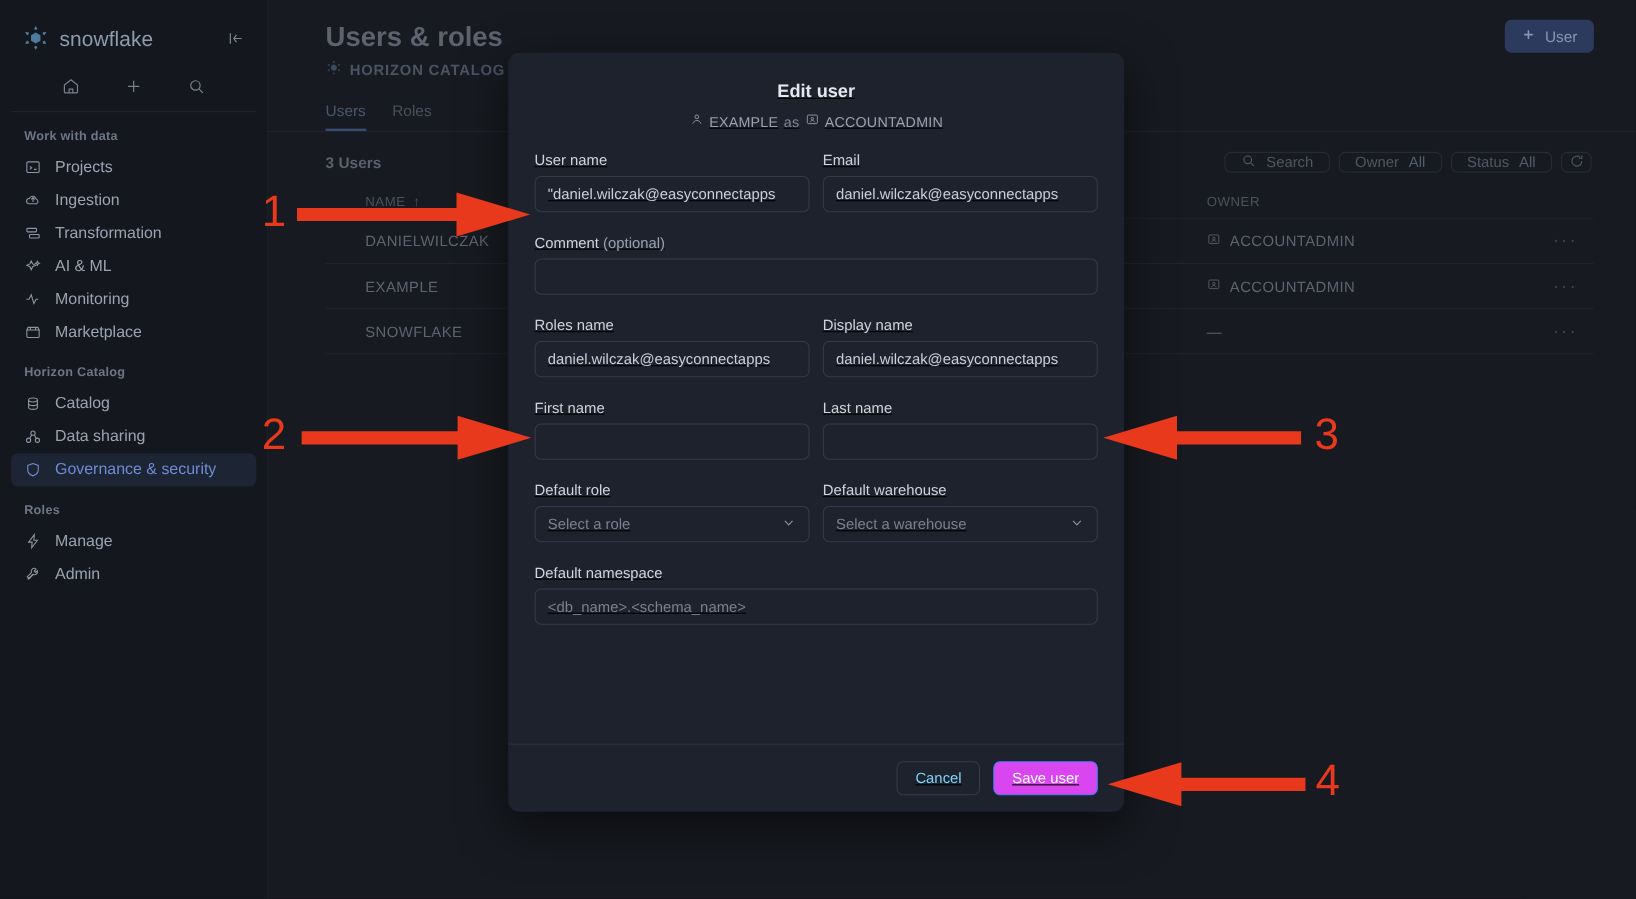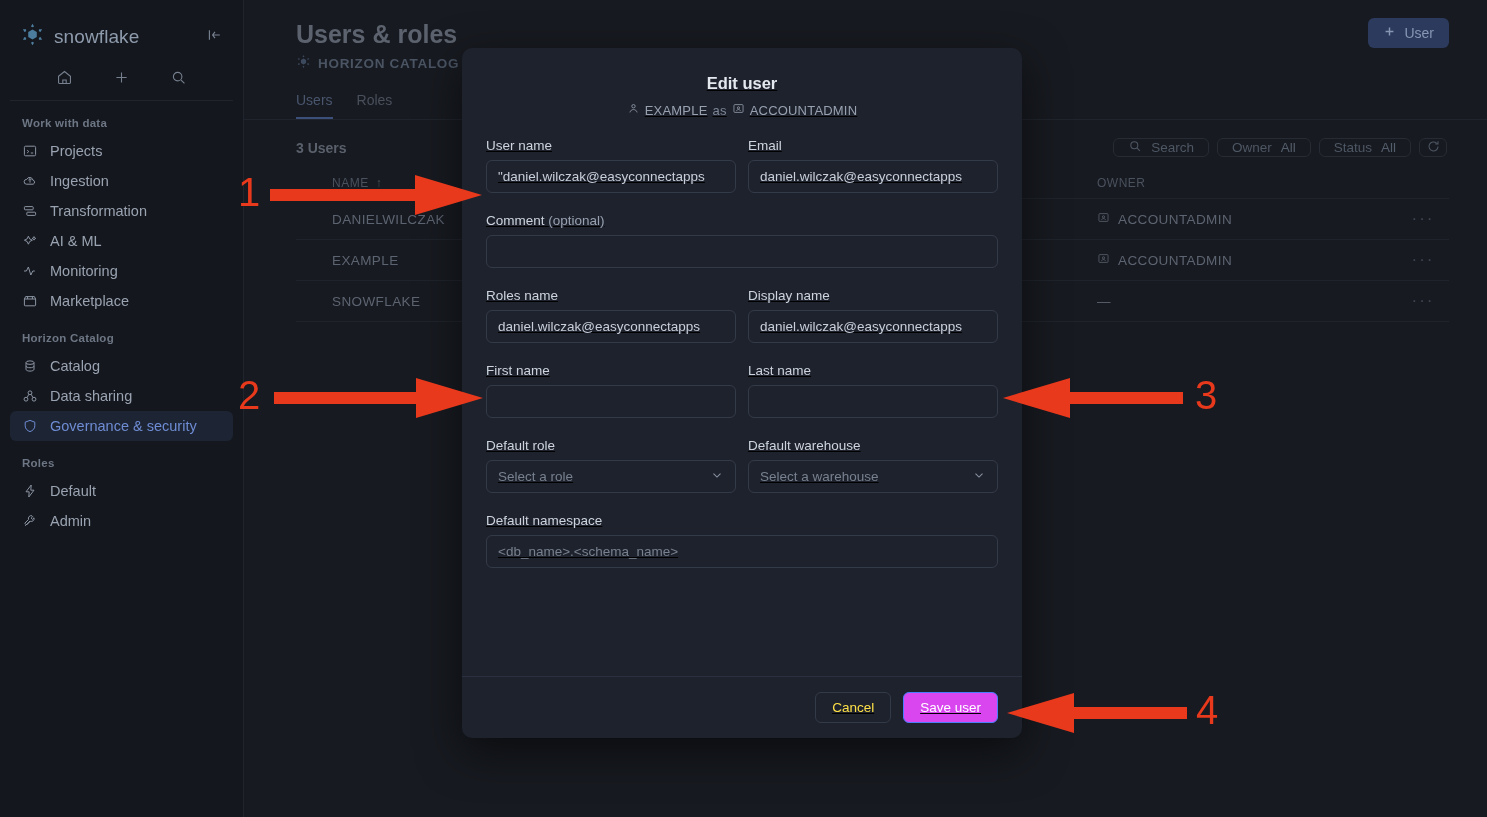--- a/index.html
+++ b/index.html
@@ -143,21 +143,21 @@
     margin-top: 26px; color: #cdd4de; font-size: 13.5px; cursor: pointer;
   }
   .modal-footer {
     border-top: 1px solid #2a3040;
     padding: 15px 24px; display: flex; justify-content: flex-end; gap: 12px;
   }
   .btn {
     height: 31px; padding: 0 16px; border-radius: 6px;
     font-size: 13.5px; font-family: inherit; cursor: pointer; border: 1px solid transparent;
   }
-  .btn-cancel { background: transparent; border-color: #333a48; color: #fde047; margin-left: 44px; }
+  .btn-cancel { background: transparent; border-color: #333a48; color: #7dd3fc; margin-left: 44px; }
   .btn-save { background: #d946ef; color: #ffffff; border-color: #4a7eff; }
 
   
   .anno { position: absolute; z-index: 60; pointer-events: none; }
   .anno-num {
     position: absolute; z-index: 60;
     color: #e8391c; font-size: 40px; font-weight: 300;
     font-family: "Liberation Sans", sans-serif; line-height: 1;
   }
 </style>
@@ -290,21 +290,21 @@
       <span>Governance &amp; security</span>
     </div>
 
     <div class="nav-section">Roles</div>
     <div class="nav-item">
       <span class="ic">
         <svg width="16" height="16" viewBox="0 0 20 20" fill="none" stroke="#8b94a3" stroke-width="1.25">
           <path d="M11.5 2.5L5 11h4l-.5 6.5L15 9h-4l.5-6.5z"></path>
         </svg>
       </span>
-      <span>Default</span>
+      <span>Manage</span>
     </div>
     <div class="nav-item">
       <span class="ic">
         <svg width="16" height="16" viewBox="0 0 20 20" fill="none" stroke="#8b94a3" stroke-width="1.25">
           <path d="M4 16l6-6M12.5 3.5a3.5 3.5 0 0 0-4.3 4.6L3.5 12.8l2.2 2.2 4.7-4.7a3.5 3.5 0 0 0 4.6-4.3l-2 2-1.6-1.6 2-2z"></path>
         </svg>
       </span>
       <span>Admin</span>
     </div>
   </div>

